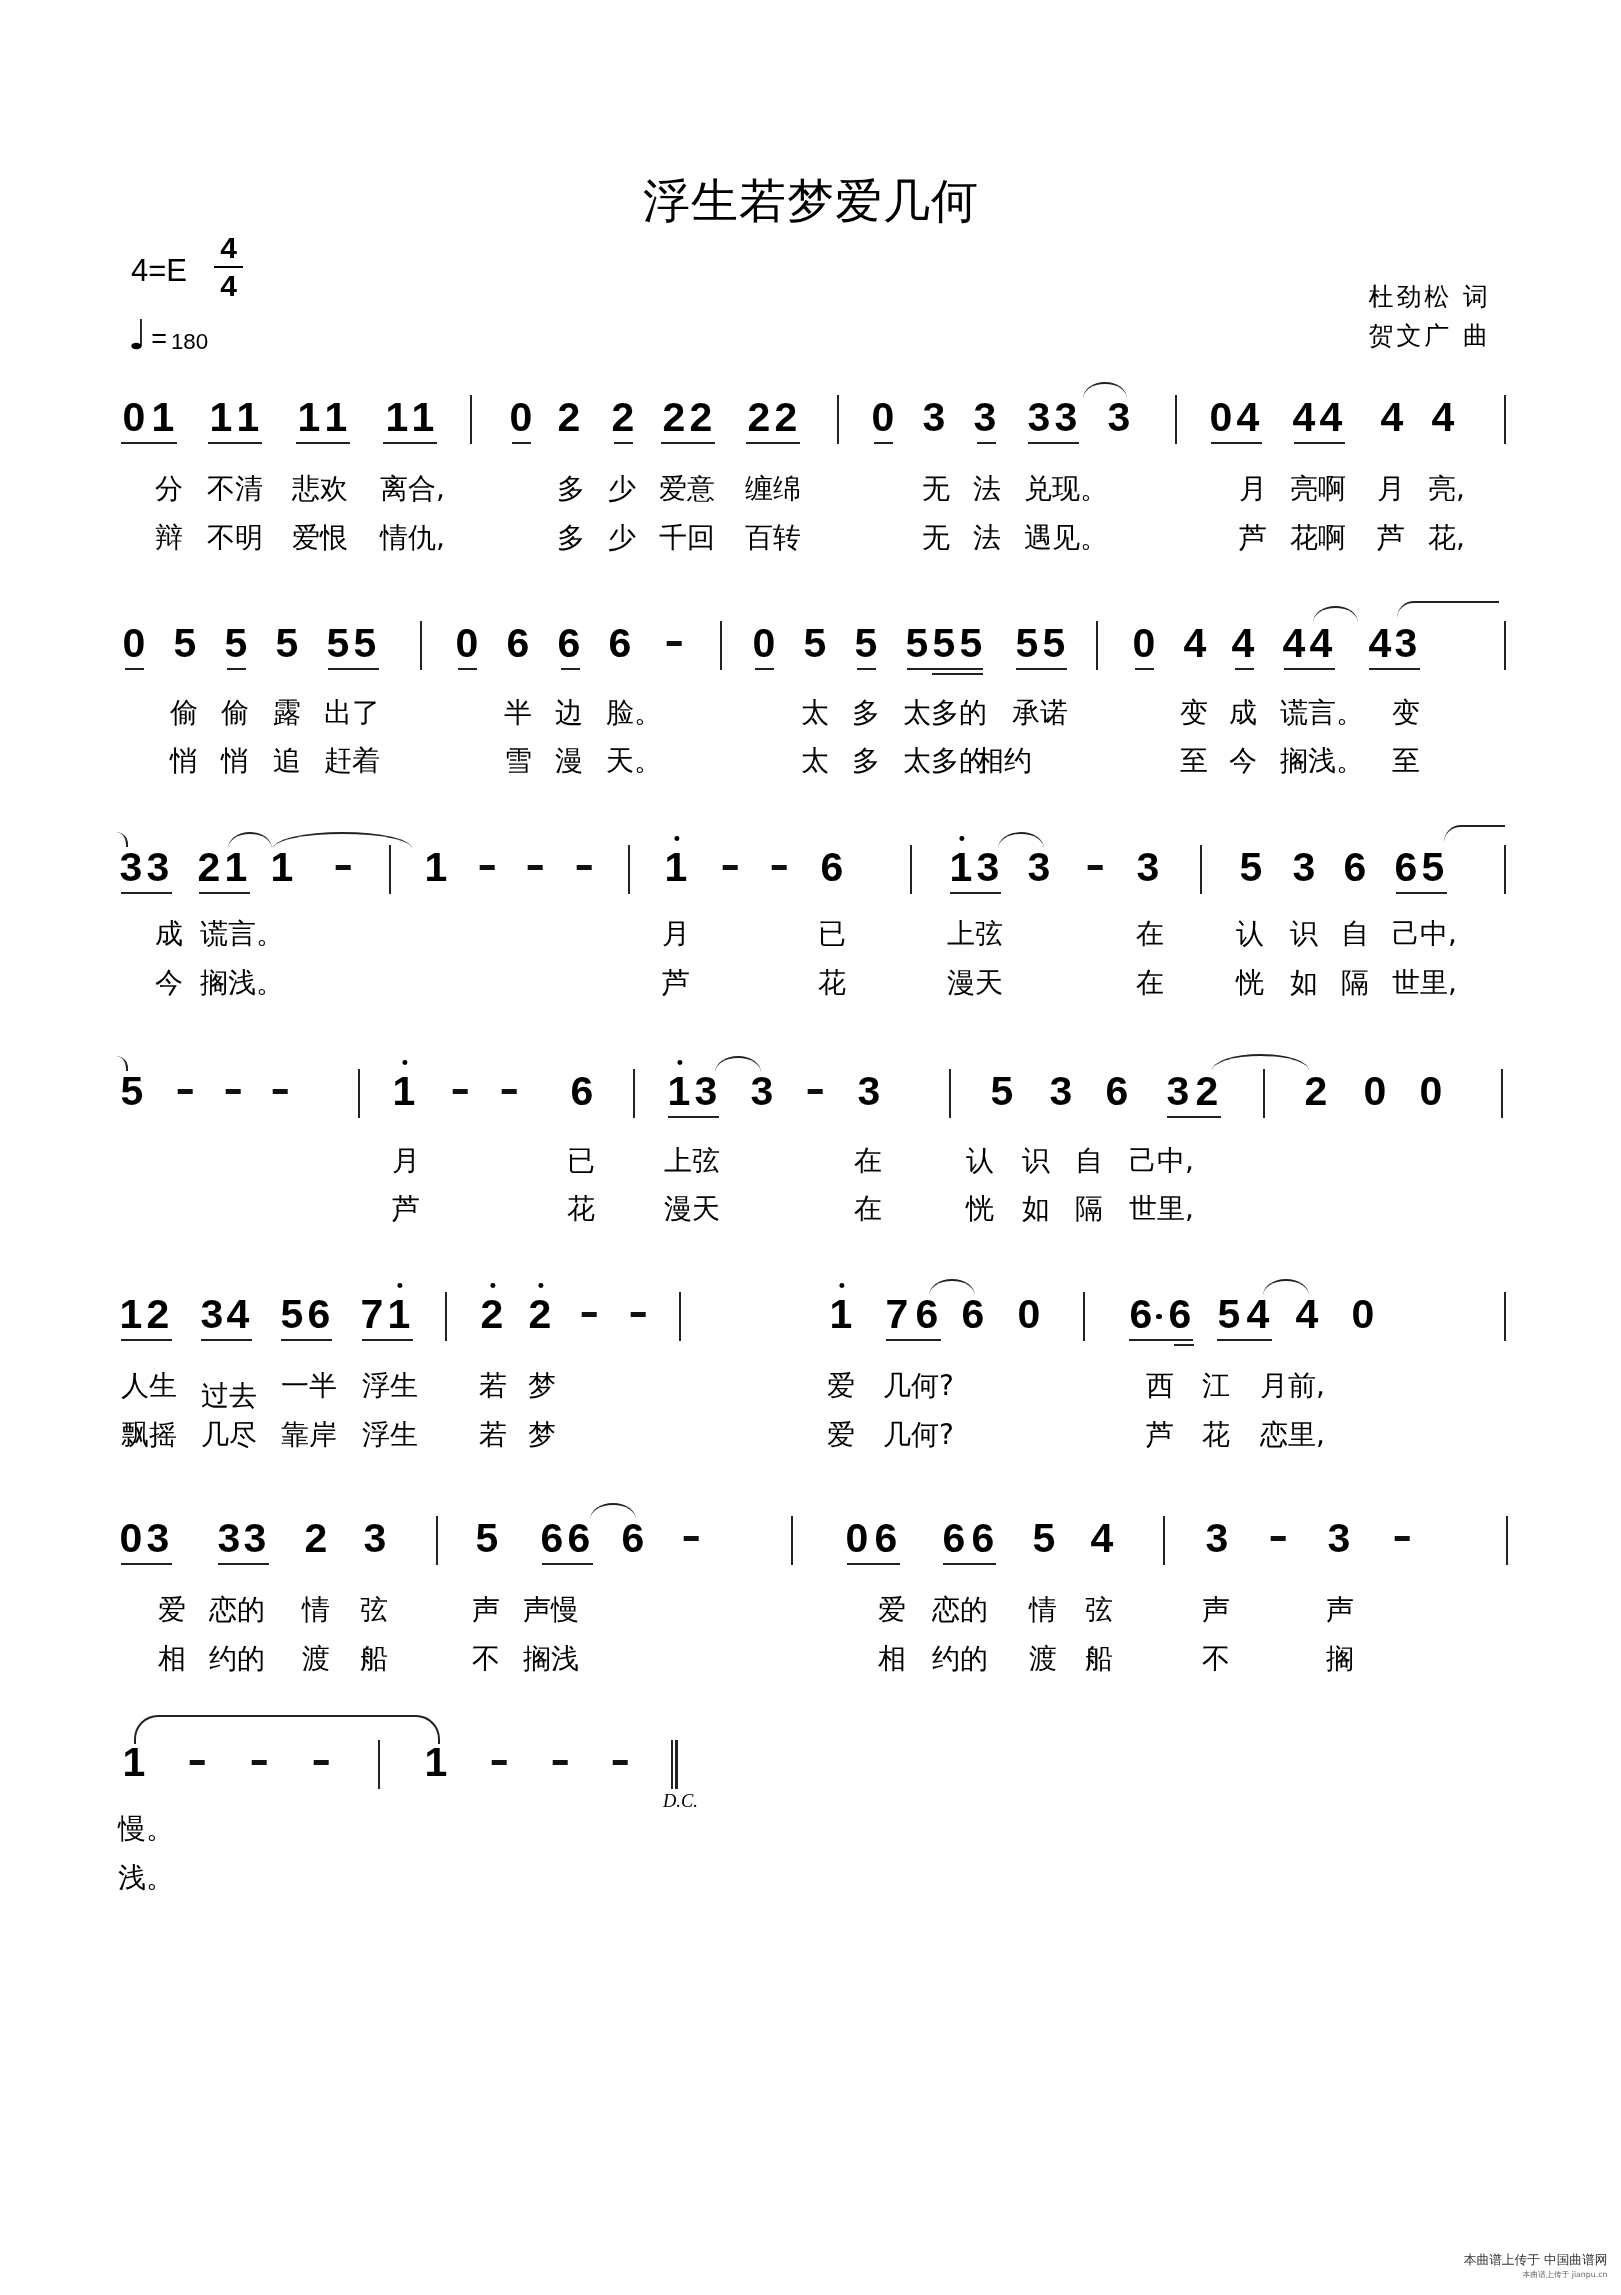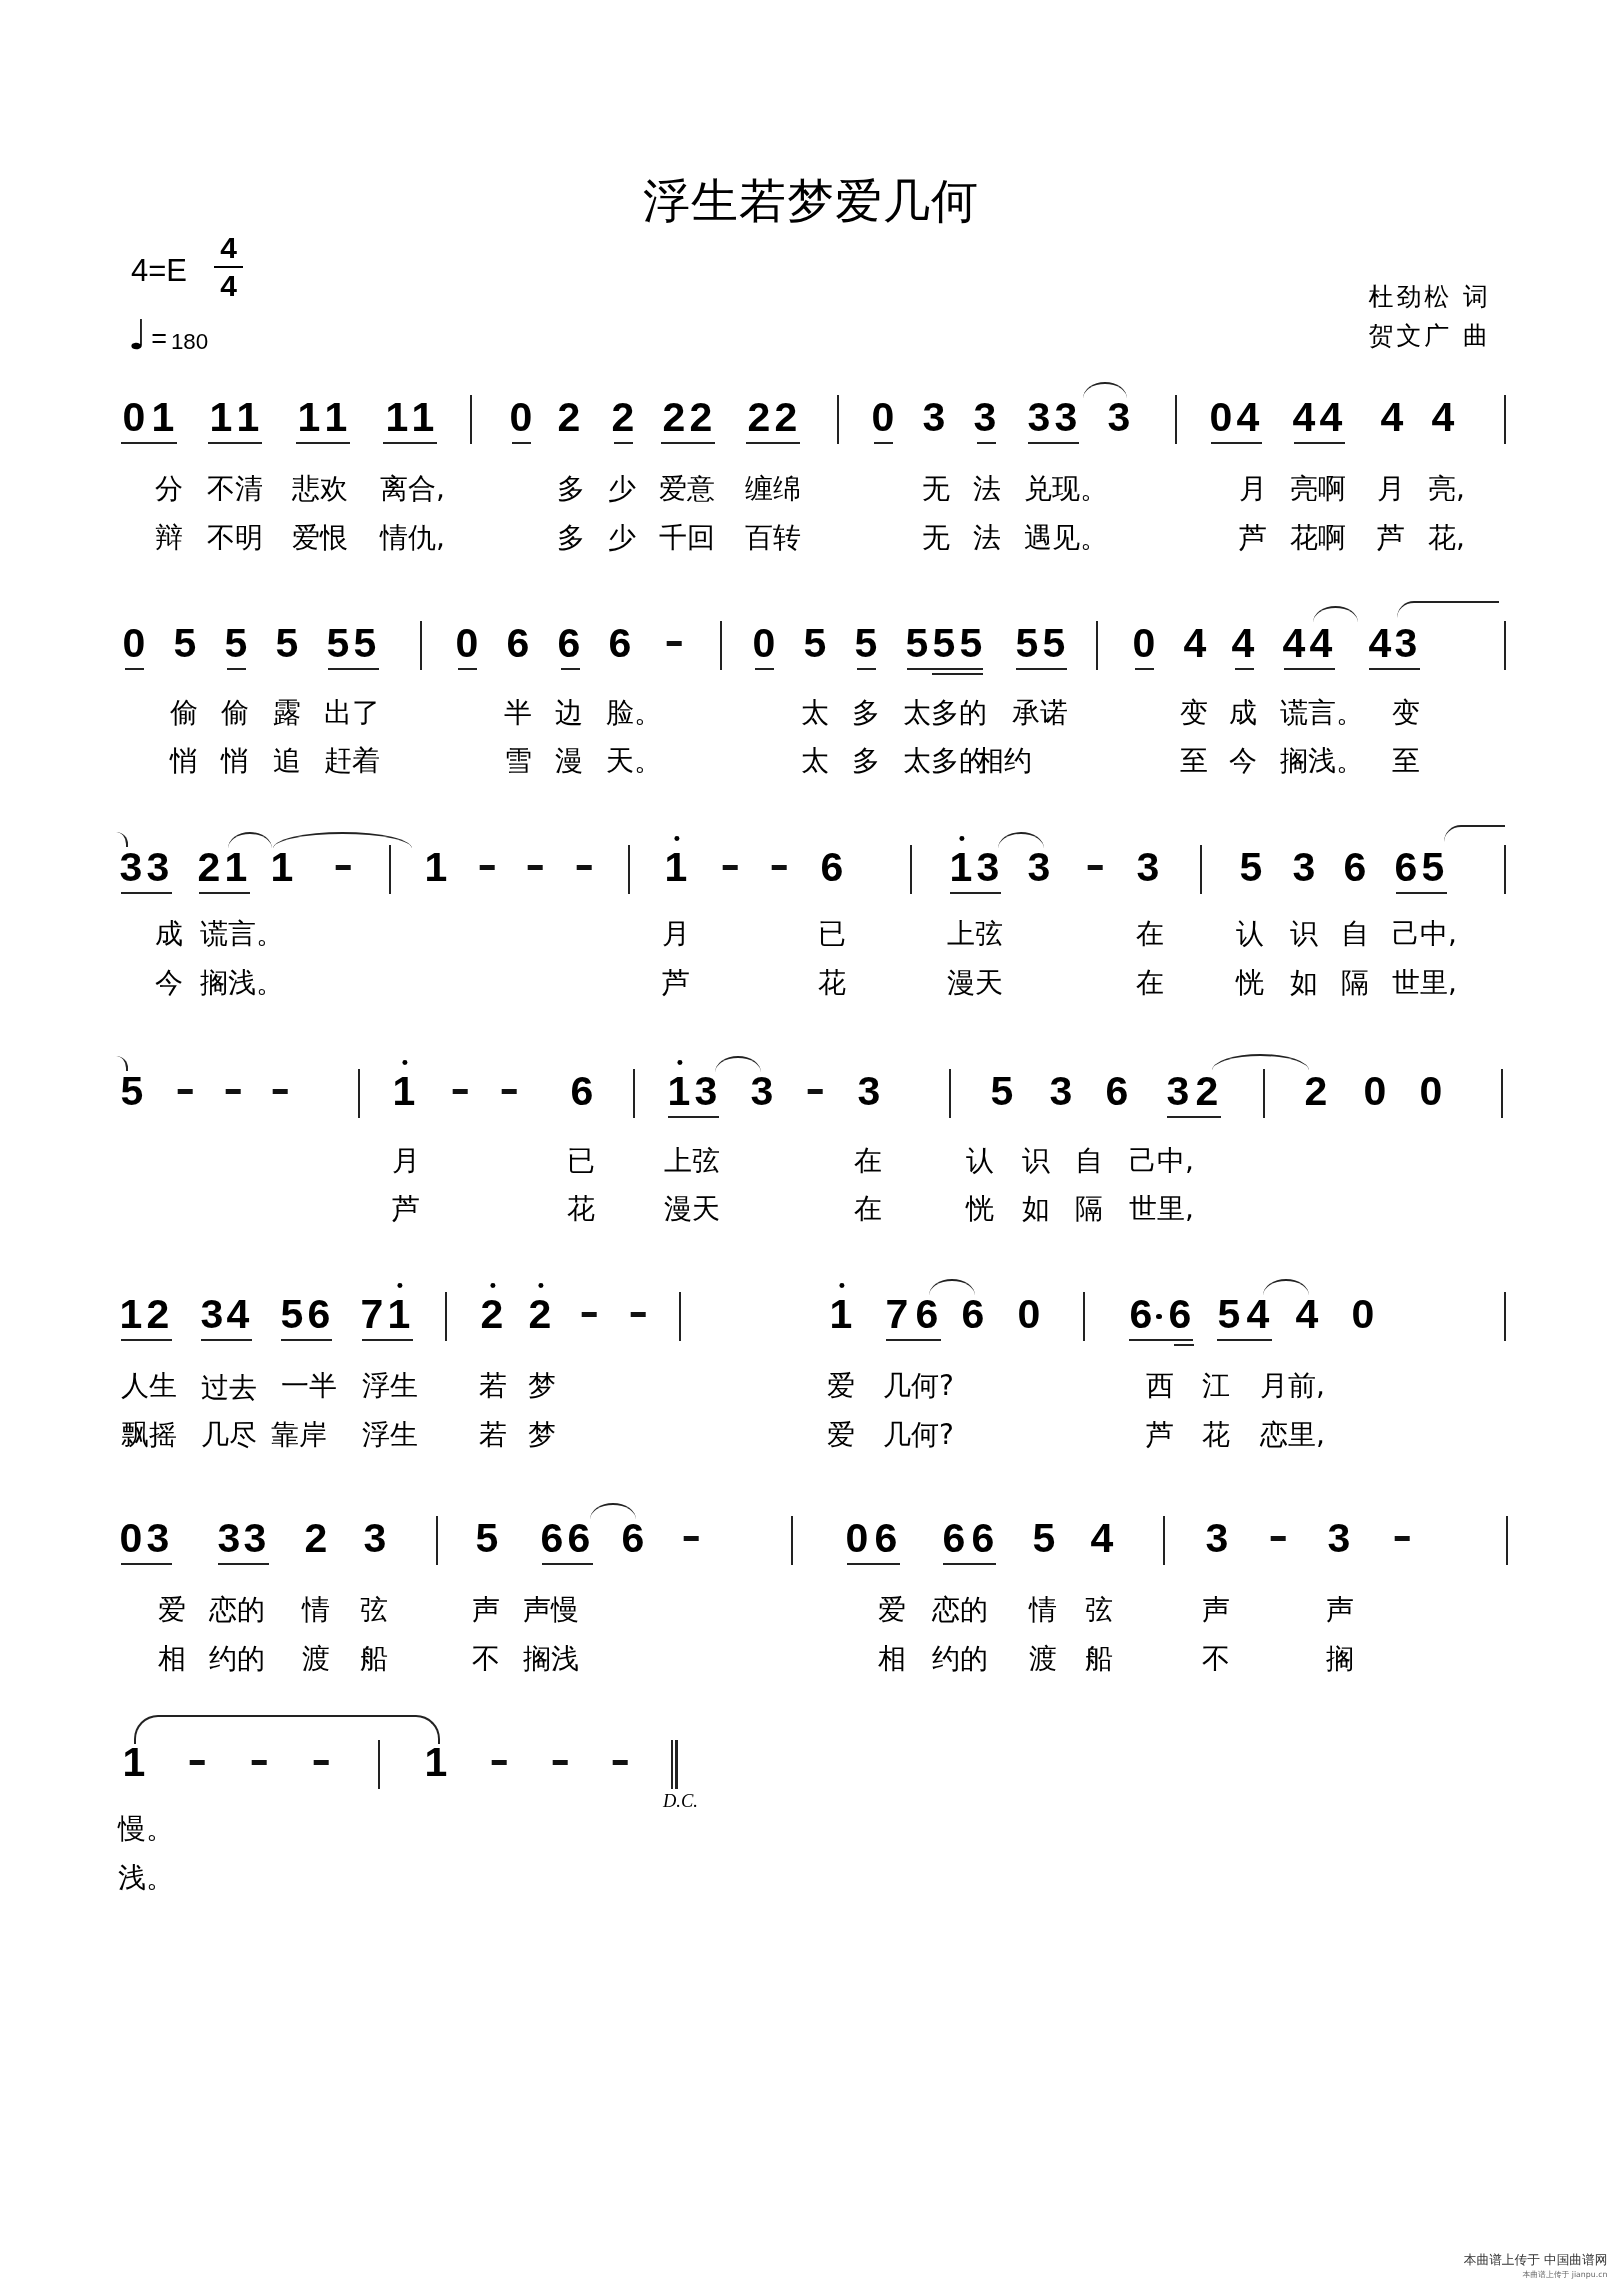--- a/index.html
+++ b/index.html
@@ -370,34 +370,34 @@
   <div class="ul" style="left:1174px;width:19.5px;top:50px"></div>
   <div class="n" style="left:1229px">5</div>
   <div class="n" style="left:1258px">4</div>
   <div class="ul" style="left:1217px;width:55px;top:45px"></div>
   <div class="slur" style="left:1263px;width:46px;top:-14.6px"></div>
   <div class="n" style="left:1307px">4</div>
   <div class="n" style="left:1363px">0</div>
   <div class="barline" style="left:1504px;top:-2.4px;height:49px"></div>
 
   <div class="lyr" style="left:121px;top:73px">人生</div>
-  <div class="lyr" style="left:201px;top:75px">过去</div>
+  <div class="lyr" style="left:201px;top:83px">过去</div>
   <div class="lyr" style="left:281px;top:73px">一半</div>
   <div class="lyr" style="left:362px;top:73px">浮生</div>
   <div class="lyr" style="left:479px;top:73px">若</div>
   <div class="lyr" style="left:528px;top:73px">梦</div>
   <div class="lyr" style="left:827px;top:73px">爱</div>
   <div class="lyr" style="left:883px;top:73px">几何?</div>
   <div class="lyr" style="left:1146px;top:73px">西</div>
   <div class="lyr" style="left:1202px;top:73px">江</div>
   <div class="lyr" style="left:1260px;top:73px">月前,</div>
 
   <div class="lyr" style="left:121px;top:122px">飘摇</div>
   <div class="lyr" style="left:201px;top:122px">几尽</div>
-  <div class="lyr" style="left:271px;top:122px">靠岸</div>
+  <div class="lyr" style="left:281px;top:122px">靠岸</div>
   <div class="lyr" style="left:362px;top:122px">浮生</div>
   <div class="lyr" style="left:479px;top:122px">若</div>
   <div class="lyr" style="left:528px;top:122px">梦</div>
   <div class="lyr" style="left:827px;top:122px">爱</div>
   <div class="lyr" style="left:883px;top:122px">几何?</div>
   <div class="lyr" style="left:1146px;top:122px">芦</div>
   <div class="lyr" style="left:1202px;top:122px">花</div>
   <div class="lyr" style="left:1260px;top:122px">恋里,</div>
 </div>
 

